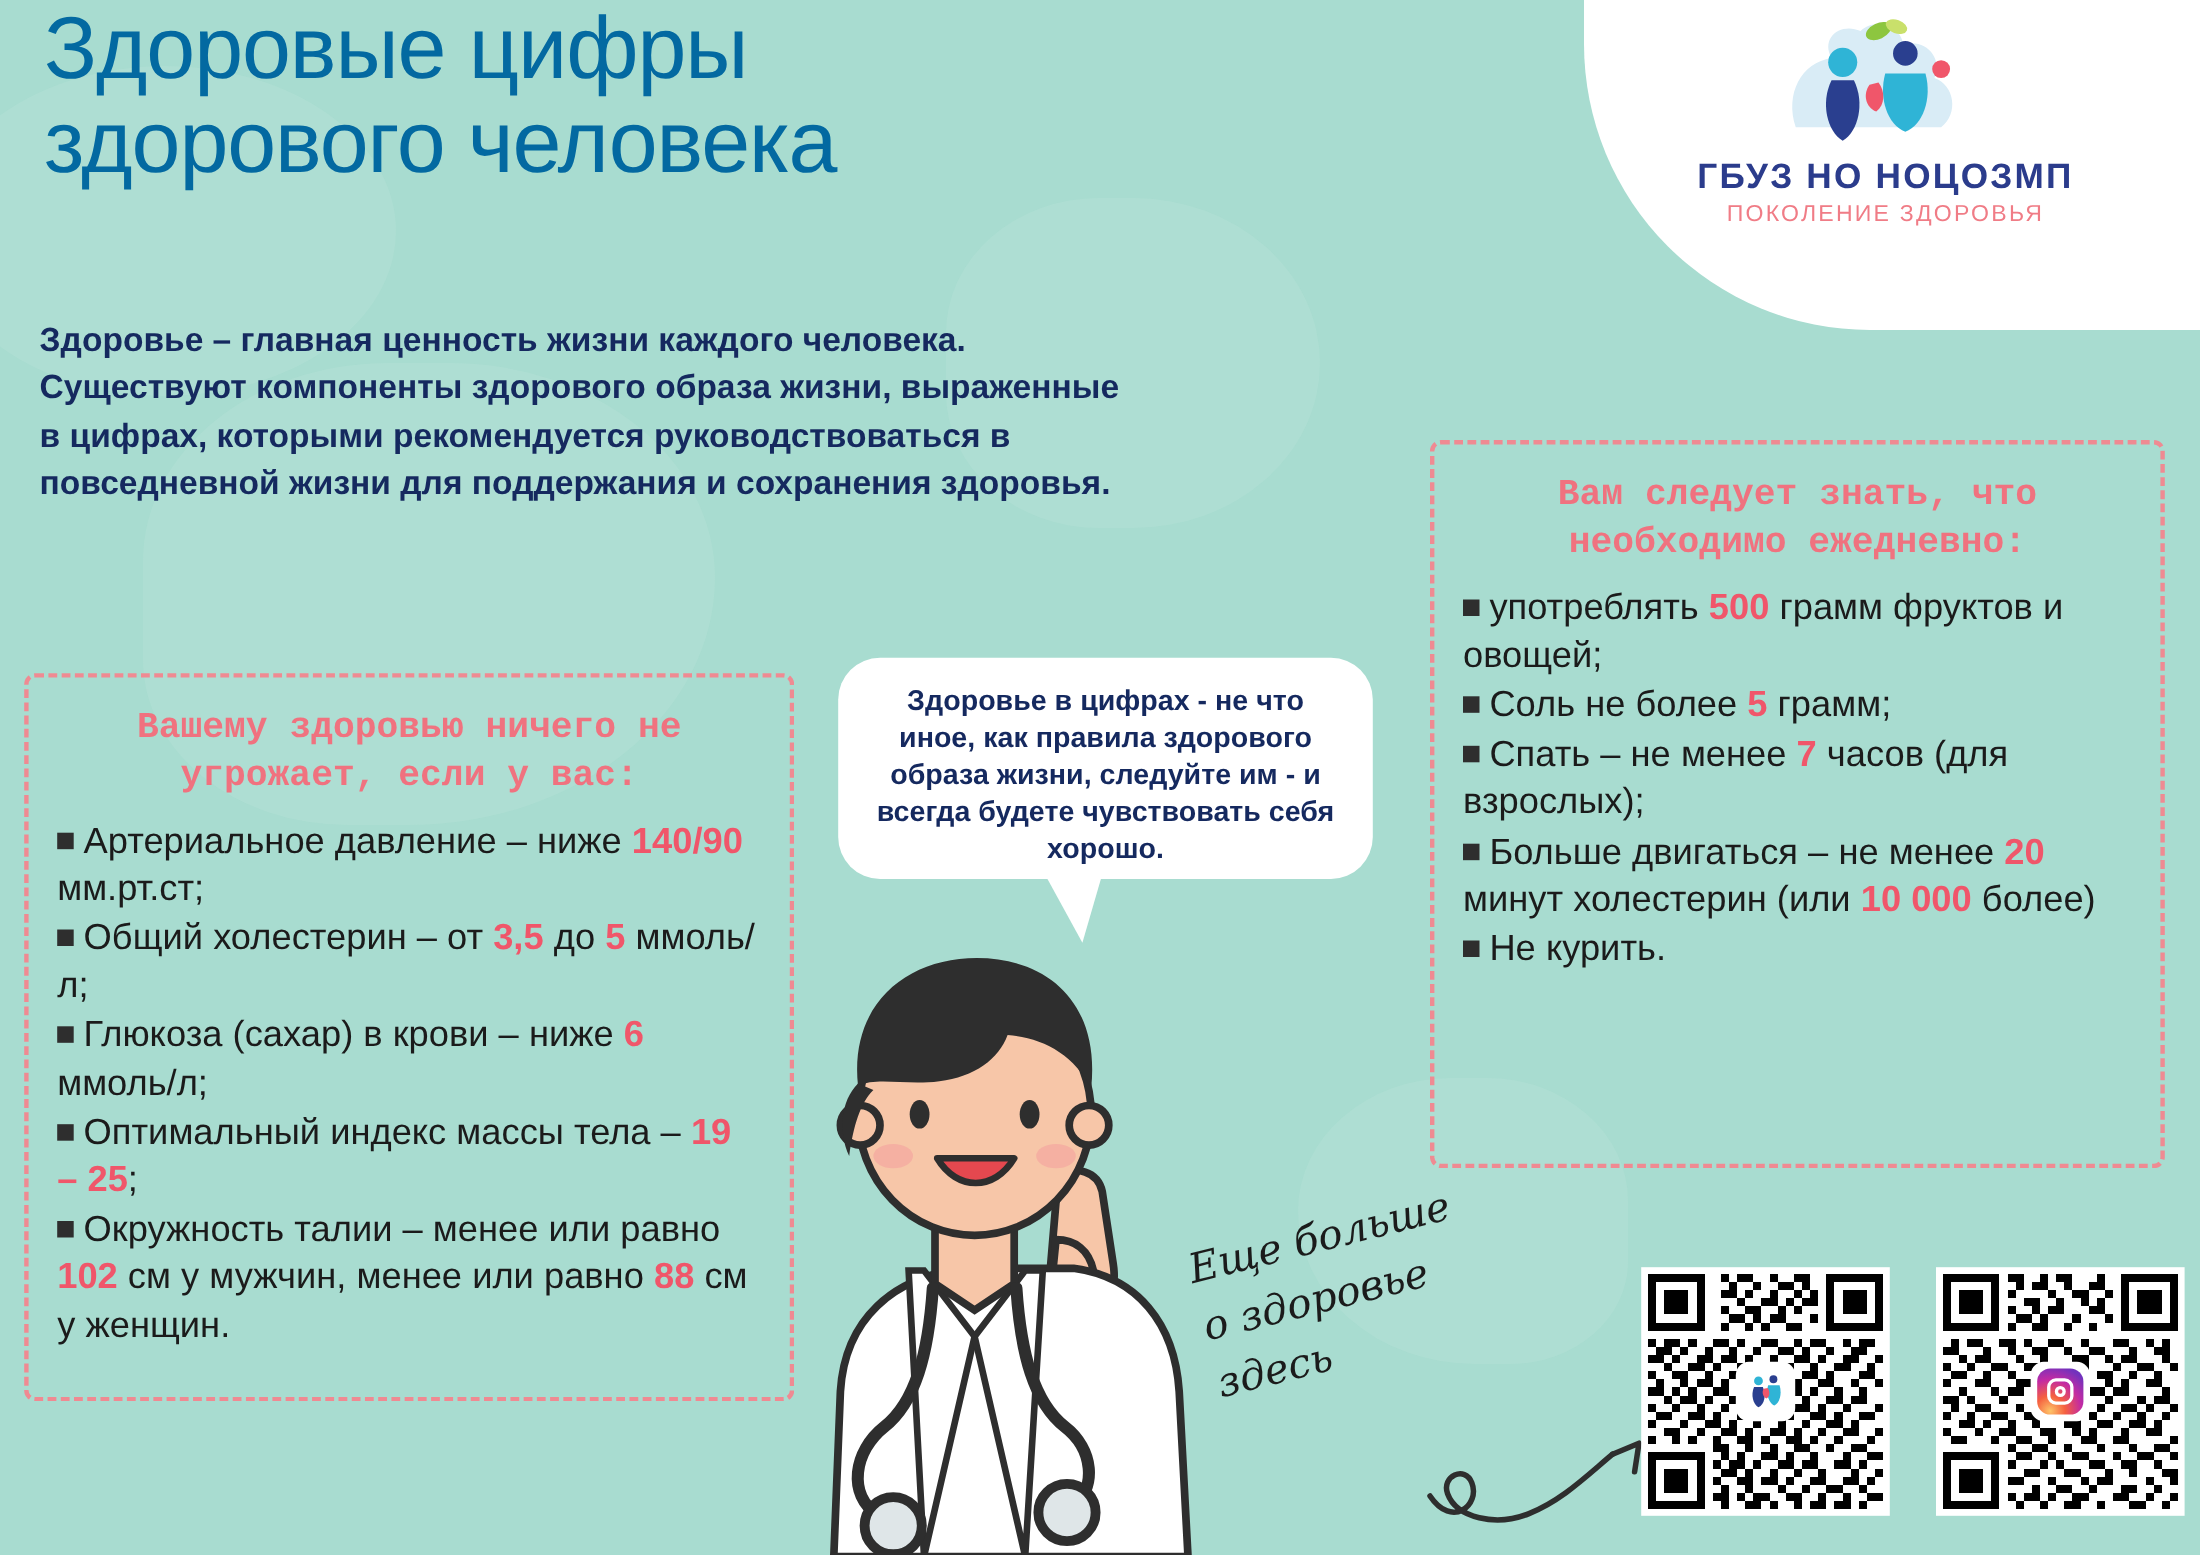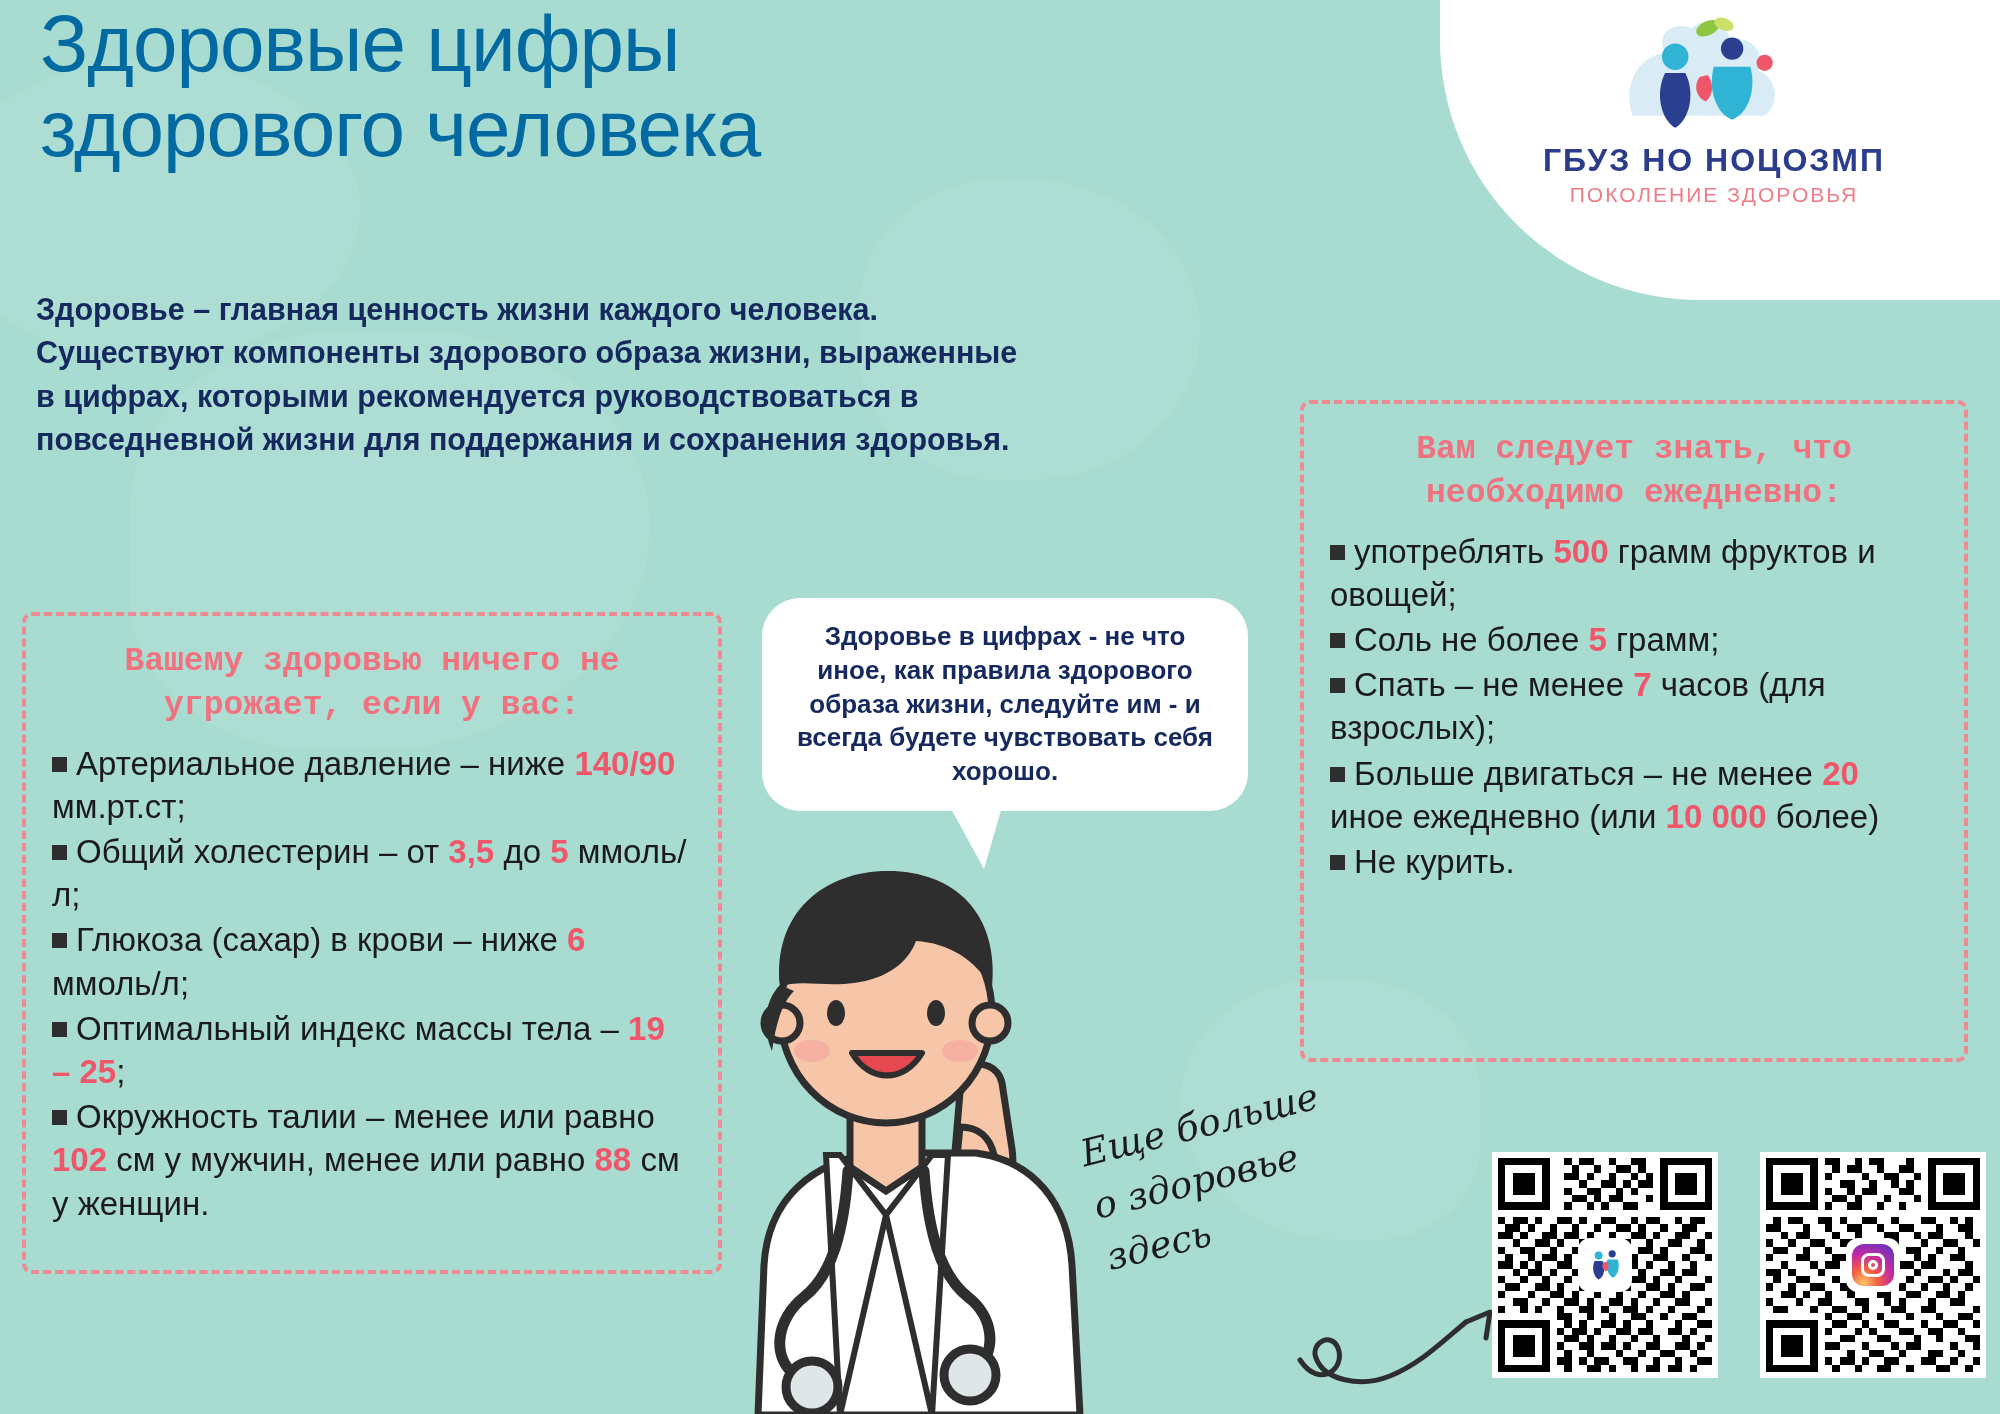--- a/index.html
+++ b/index.html
@@ -130,21 +130,21 @@
   }
 
   
   .bubble {
     position: absolute;
     left: 762px;
     top: 598px;
     width: 486px;
     background: #ffffff;
     border-radius: 38px;
-    padding: 22px 30px 22px 30px;
+    padding: 22px 30px 10px 30px;
     box-sizing: border-box;
     text-align: center;
     color: #15295f;
     font-size: 26px;
     font-weight: bold;
     line-height: 1.3;
   }
   .bubble:after {
     content: "";
     position: absolute;
@@ -257,21 +257,21 @@
 </div>
 
 <div class="card card-right">
   <div class="card-head">
     <span class="b">Вам следует знать</span><span class="b">, что необходимо ежедневно:</span>
   </div>
   <div class="card-body">
     <p><span class="sq"></span><span>употреблять </span><span class="num">500</span><span> грамм фруктов и овощей;</span></p>
     <p><span class="sq"></span><span>Соль не более </span><span class="num">5</span><span> грамм;</span></p>
     <p><span class="sq"></span><span>Спать – не менее </span><span class="num">7</span><span> часов (для взрослых);</span></p>
-    <p><span class="sq"></span><span>Больше двигаться – не менее </span><span class="num">20</span><span> иное ежедневно (или </span><span class="num">10 000</span><span> более)</span></p>
+    <p><span class="sq"></span><span>Больше двигаться – не менее </span><span class="num">20</span><span> минут холестерин (или </span><span class="num">10 000</span><span> более)</span></p>
     <p><span class="sq"></span><span>Не курить.</span></p>
   </div>
 </div>
 
 <div class="bubble">
   <span>Здоровье в цифрах - не что иное, как правила здорового образа жизни, следуйте им - и всегда будете чувствовать себя хорошо.</span>
 </div>
 
 <svg class="doctor" width="560" height="560" viewBox="0 0 560 560">
 

